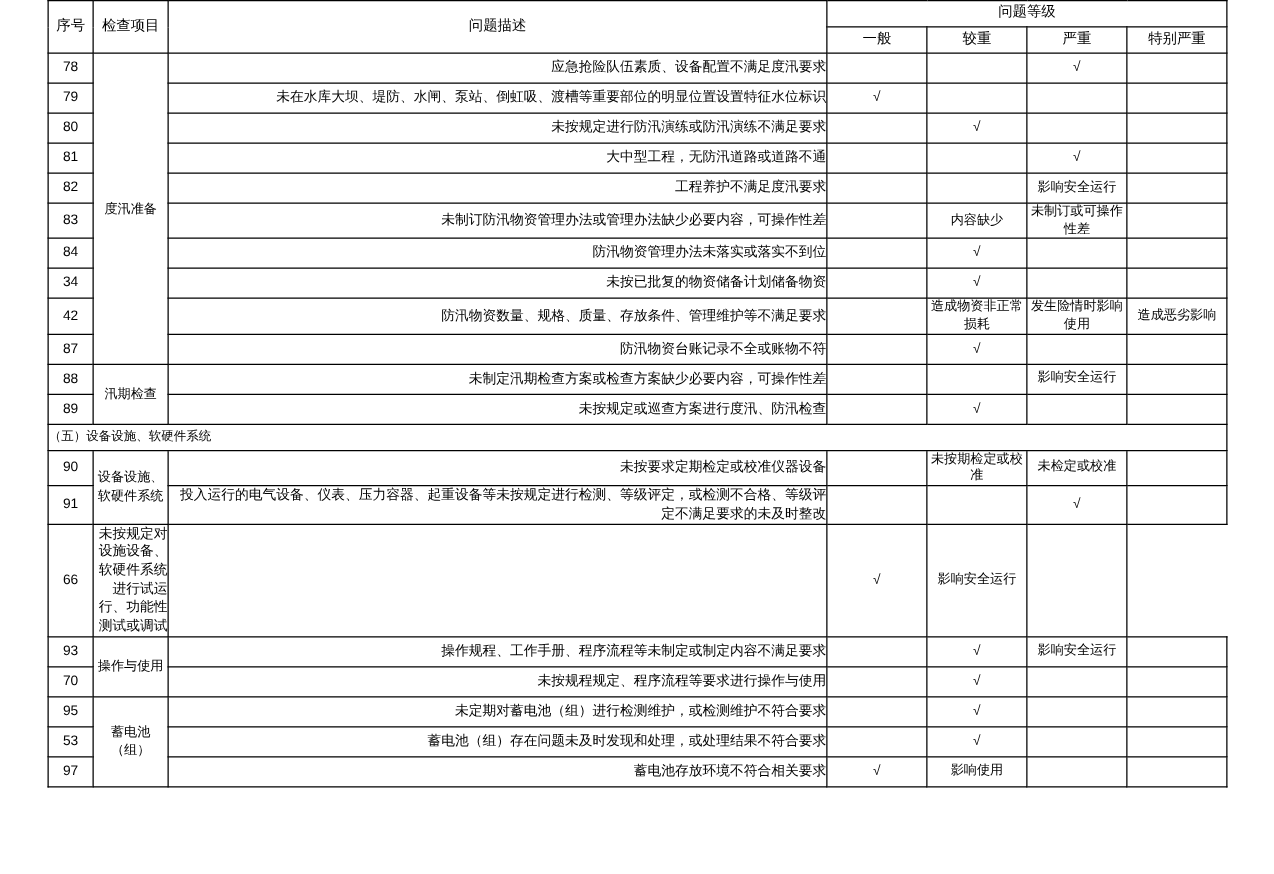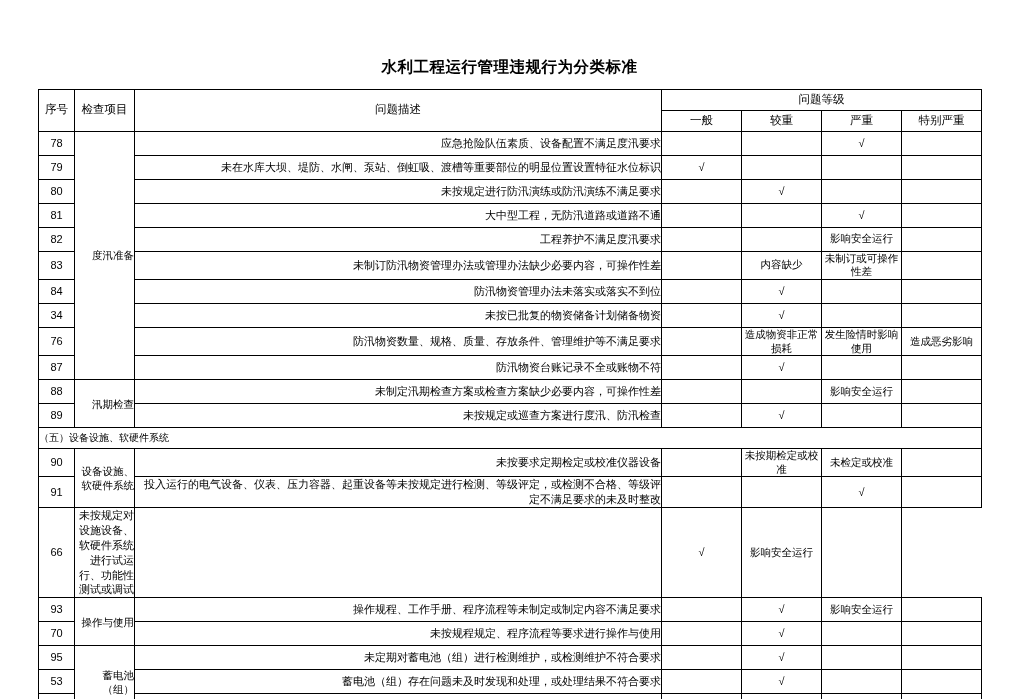--- a/index.html
+++ b/index.html
@@ -56,21 +56,21 @@
   .h-sub {
     height: 21px;
     font-size: 11.5px;
   }
   td.seq {
     text-align: center;
     font-size: 11px;
     height: 23px;
   }
   td.item {
-    text-align: right;
+    text-align: center;
     font-size: 10.5px;
     padding: 1px 2px;
   }
   td.desc {
     text-align: right;
     padding: 3px 5px 3px 8px;
     font-size: 11px;
   }
   td.mark {
     text-align: center;
@@ -85,21 +85,20 @@
     text-align: left;
     padding: 3px 5px 3px 5px;
     font-size: 10px;
     height: 20px;
   }
 </style>
 </head>
 <body>
 
 <div class="page">
-  <div class="doc-title">水利工程运行管理违规行为分类标准</div>
 
   <table class="grid">
     <colgroup>
       <col class="hdr-seq">
       <col class="hdr-item">
       <col class="hdr-desc">
       <col class="hdr-lvl">
       <col class="hdr-lvl">
       <col class="hdr-lvl">
       <col class="hdr-lvl">
@@ -178,21 +177,21 @@
         </tr>
         <tr>
           <td class="seq">34</td>
           <td class="desc">未按已批复的物资储备计划储备物资</td>
           <td class="mark"></td>
           <td class="mark">√</td>
           <td class="mark"></td>
           <td class="mark"></td>
         </tr>
         <tr>
-          <td class="seq">76</td>
+          <td class="seq">42</td>
           <td class="desc">防汛物资数量、规格、质量、存放条件、管理维护等不满足要求</td>
           <td class="mark"></td>
           <td class="mark note">造成物资非正常损耗</td>
           <td class="mark note">发生险情时影响使用</td>
           <td class="mark note">造成恶劣影响</td>
         </tr>
         <tr>
           <td class="seq">87</td>
           <td class="desc">防汛物资台账记录不全或账物不符</td>
           <td class="mark"></td>

